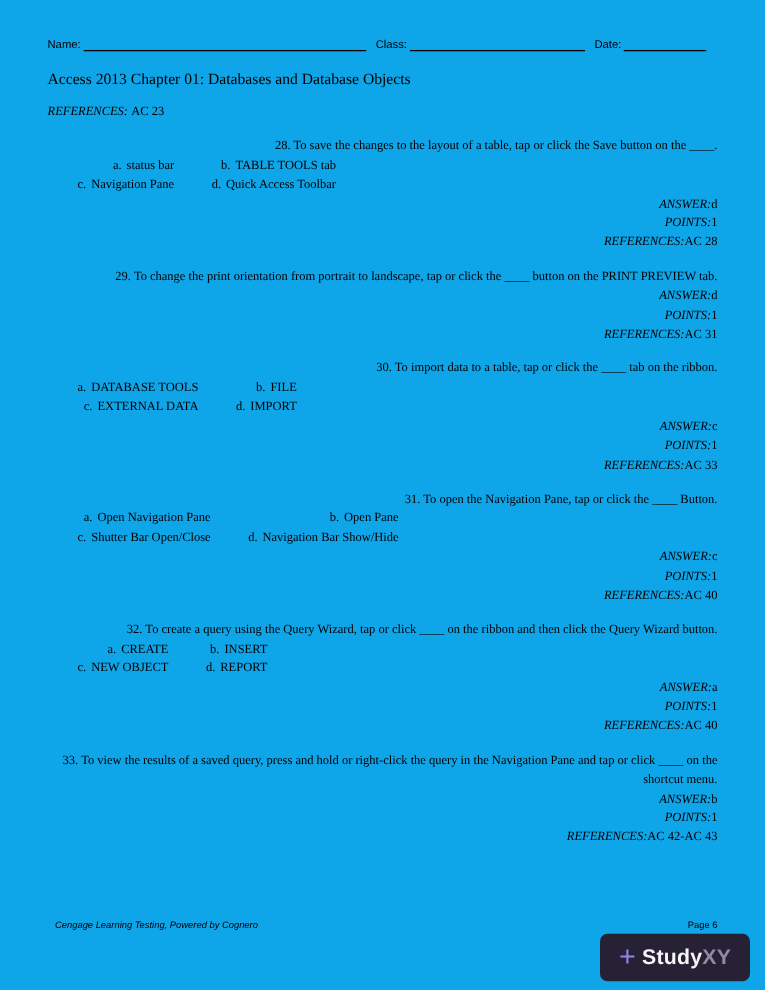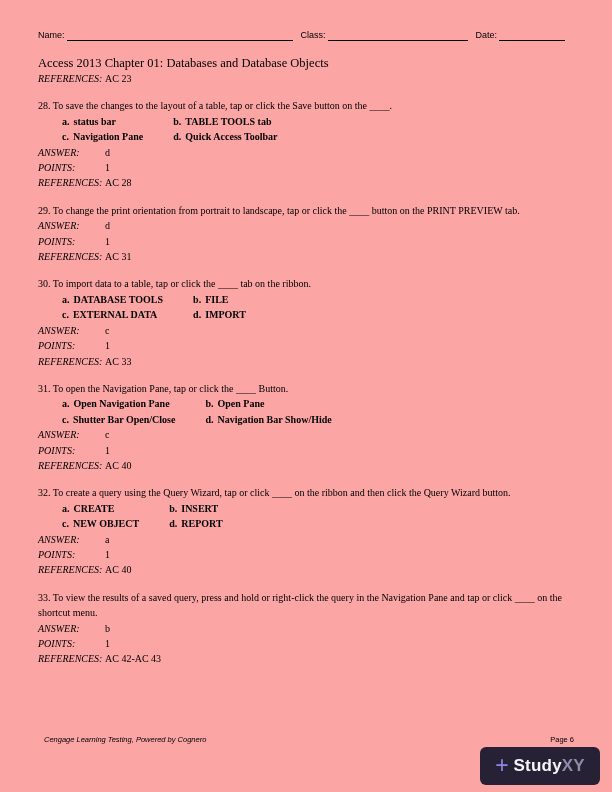--- a/index.html
+++ b/index.html
@@ -1,20 +1,20 @@
 <!DOCTYPE html>
 <html><head>
 <meta charset="utf-8">
 <style>
   html, body { margin: 0; padding: 0; background: #ffffff; }
   .page {
     position: relative;
     width: 612px;
     height: 792px;
-    background: #fca5a5;
+    background: #0ea5e9;
     color: #000000;
     font-family: "Liberation Serif", serif;
     font-size: 10px;
     overflow: hidden;
   }
   .content {
     position: absolute;
     left: 38px;
     top: 30px;
     width: 536px;
@@ -41,28 +41,28 @@
     font-weight: normal;
     margin: 14px 0 0 0;
     line-height: 16px;
   }
   .meta-line { line-height: 15.4px; }
   .meta-label {
     font-style: italic;
     display: inline-block;
     width: 67px;
   }
-  .intro-ref { }
-  .question { margin-top: 12px; }
+  .intro-ref { margin-top: 11px; }
+  .question { margin-top: 12px; text-align: right; }
   .qline { margin: 0; line-height: 15.4px; }
   .opts {
     display: table;
     margin-left: 24px;
   }
-  .opt-row { display: table-row; font-weight: bold; }
+  .opt-row { display: table-row; }
   .opt-cell {
     display: table-cell;
     padding-right: 30px;
     line-height: 15.4px;
     white-space: nowrap;
   }
   .opt-letter { margin-right: 4px; }
   .footer {
     position: absolute;
     left: 44px;

